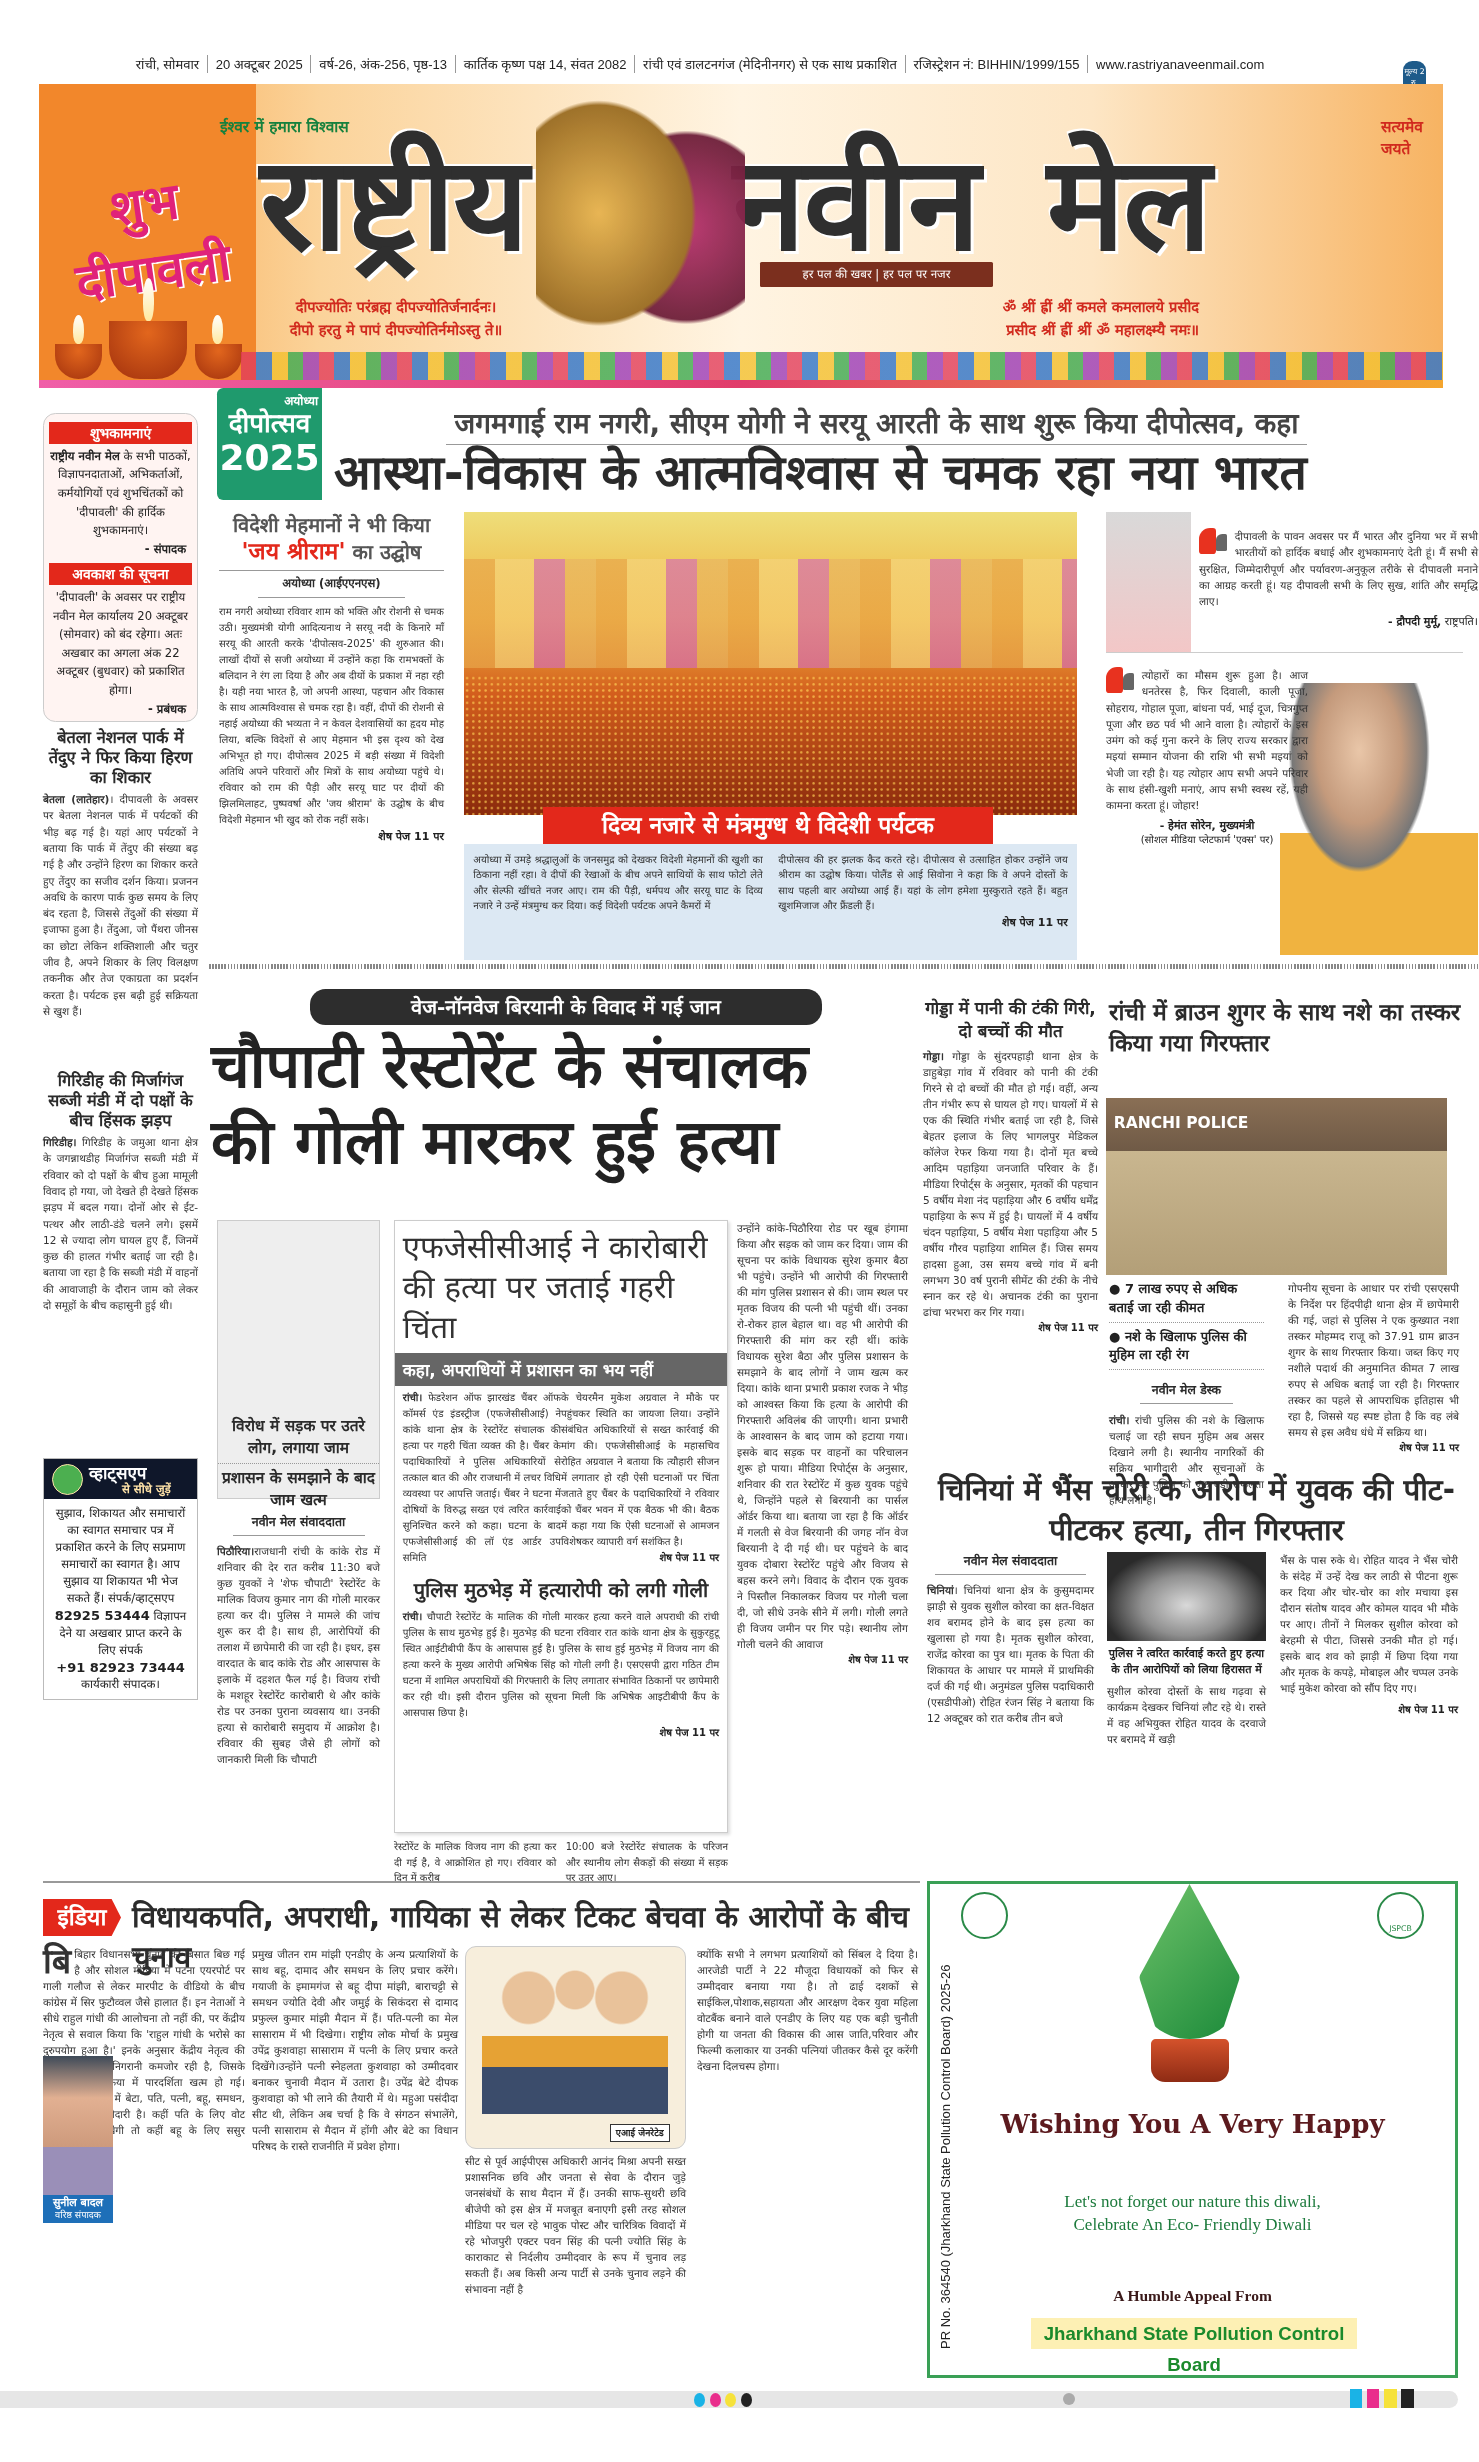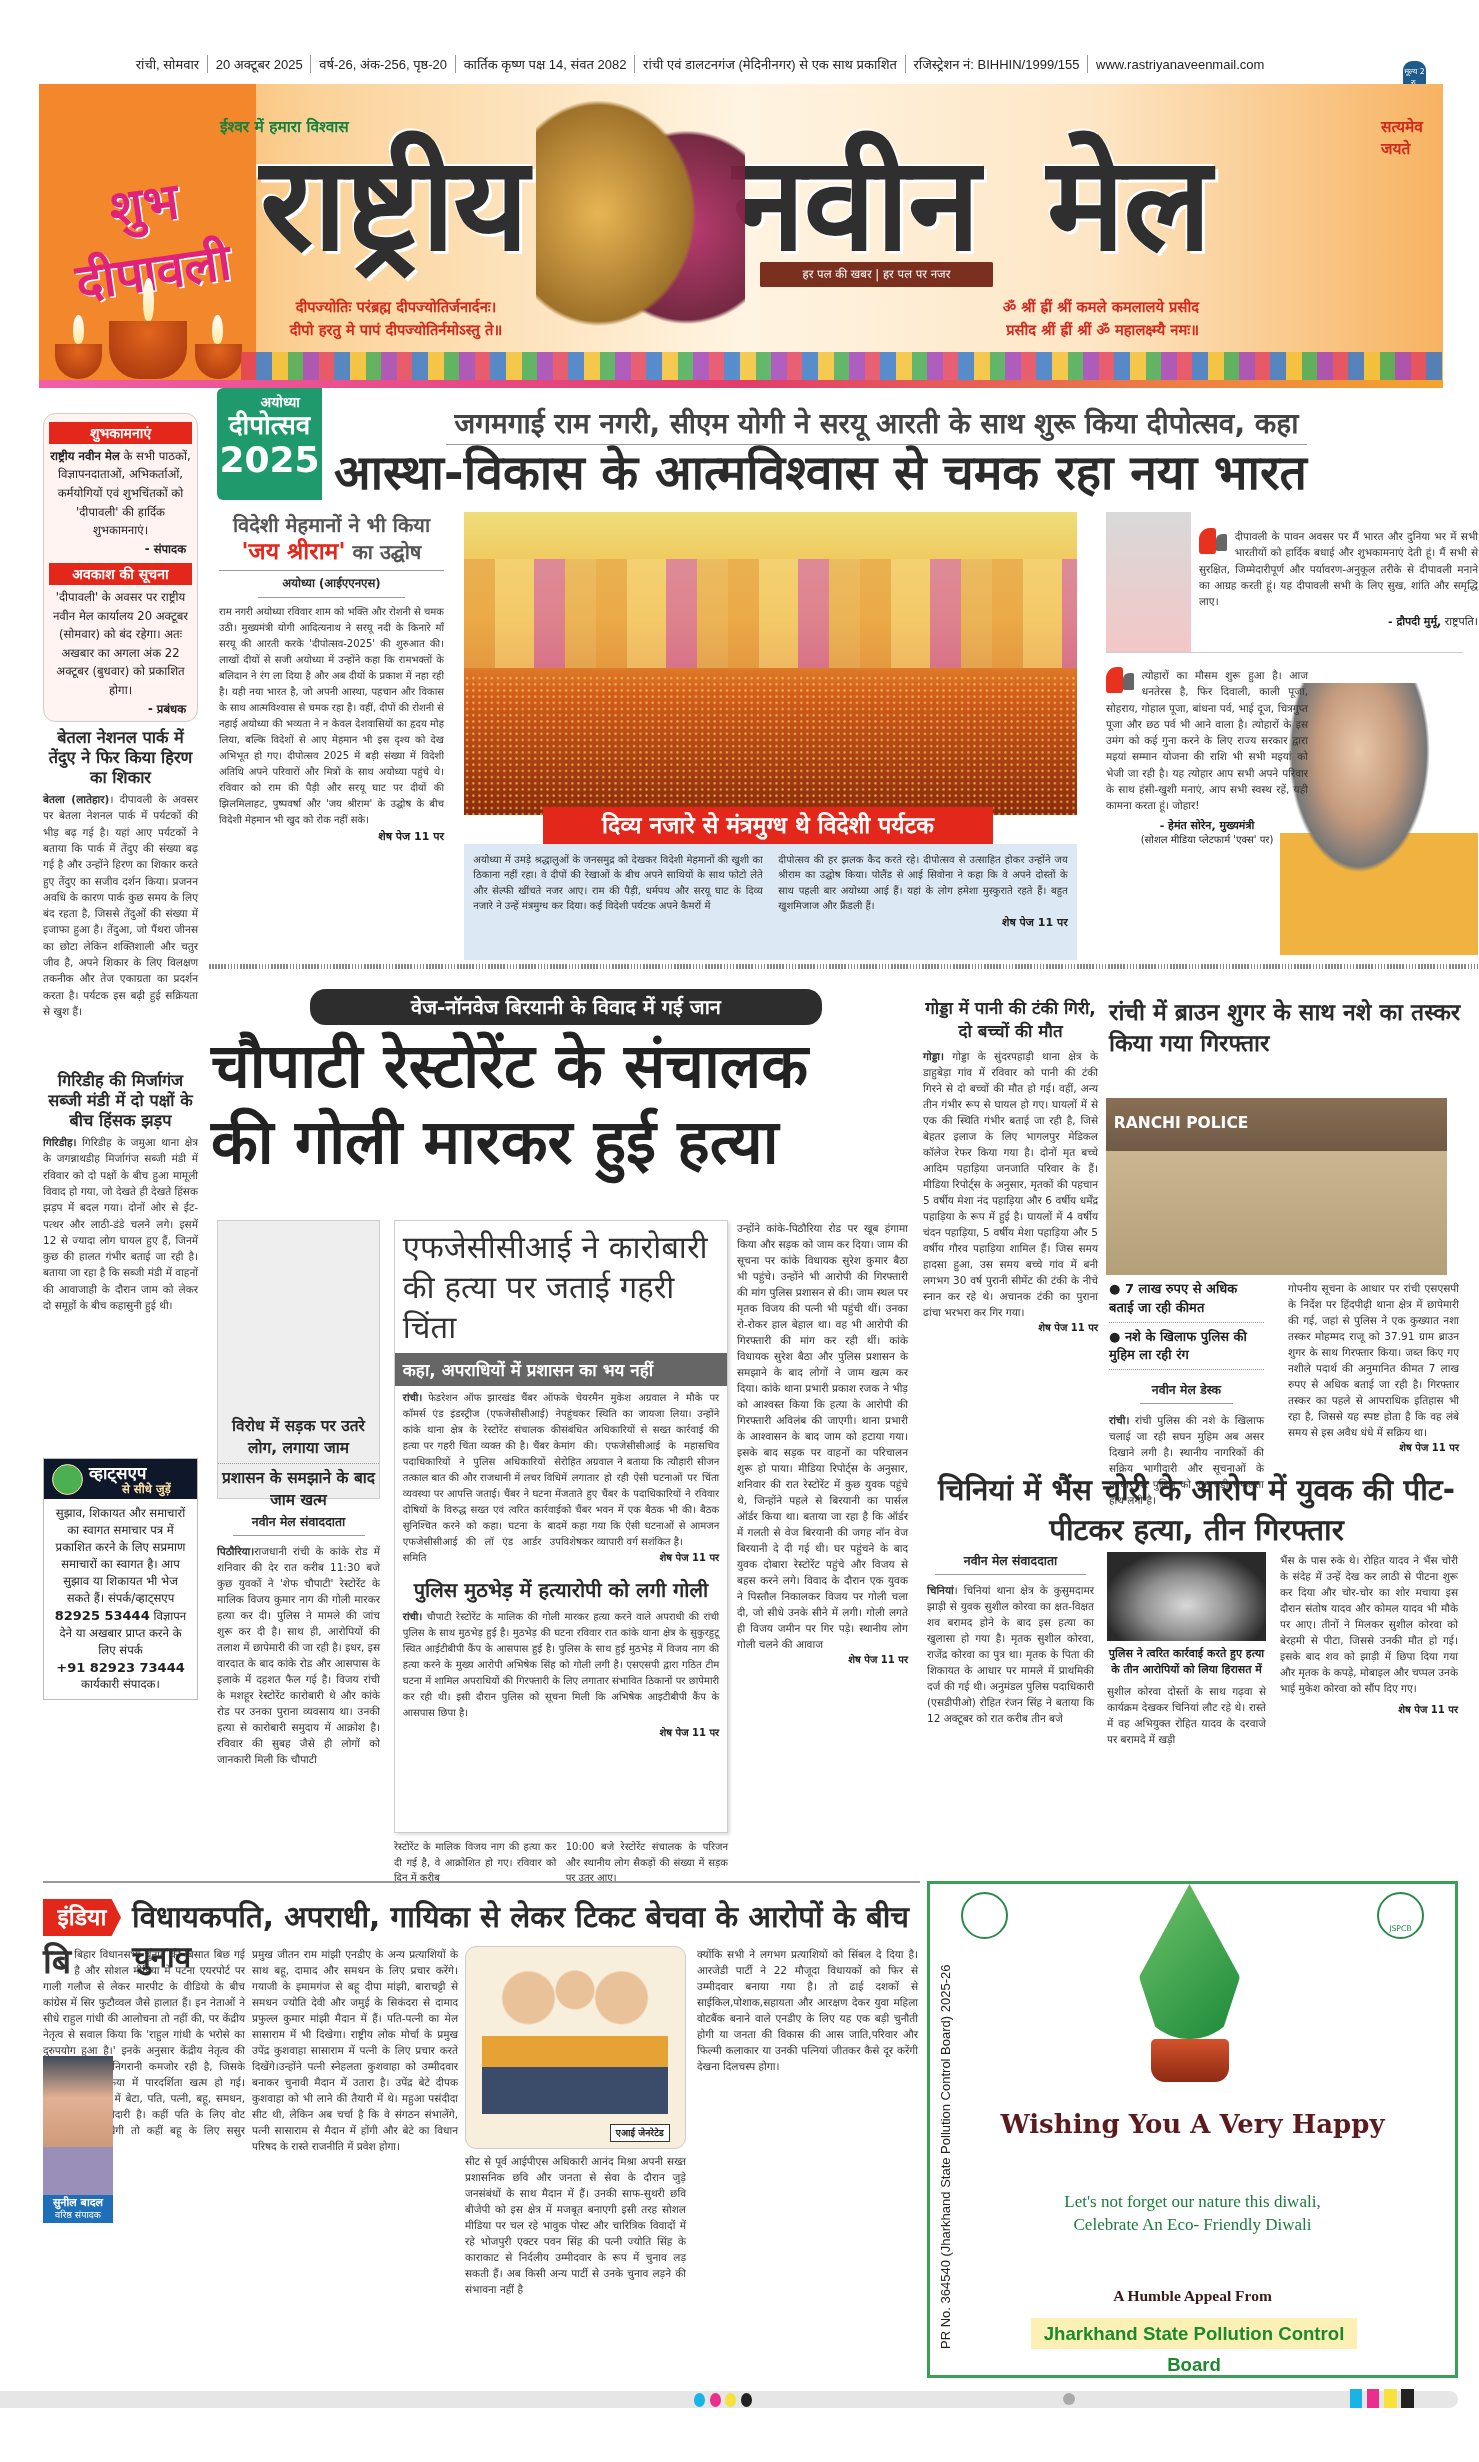--- a/index.html
+++ b/index.html
@@ -21,21 +21,21 @@
 .title{left:221px;top:47px;width:1202px;height:147px;font-size:130px;font-weight:bold;color:#2f2f2f;letter-spacing:-1.6px;text-shadow:3.1px 3.1px 0 #fff,-1.6px -1.6px 0 #fff;font-family:"DejaVu Sans",sans-serif;line-height:147px}
 .title .w2{position:absolute;left:473px}
 .title .w3{position:absolute;left:787px}
 .idols{left:497px;top:15.5px;width:209px;height:283px;background:radial-gradient(ellipse at 30% 40%,#e7b34e 0%,#9a6c22 45%,transparent 47%),radial-gradient(ellipse at 72% 45%,#b8336d 0%,#6e1f3a 42%,transparent 44%);opacity:.95}
 .slogan-box{left:721px;top:178px;width:233px;height:25px;background:#7b2f1e;color:#fff;font-size:11.6px;text-align:center;line-height:25px;border-radius:1.6px}
 .mantra-l{left:229px;top:211px;width:256px;font-size:14.7px;color:#d12a1e;font-weight:bold;line-height:23px;text-align:center}
 .mantra-r{left:912px;top:211px;width:248px;font-size:14.7px;color:#d12a1e;font-weight:bold;line-height:23px;text-align:right}
 .rangoli{left:202px;top:268px;width:1202px;height:31px;background:repeating-linear-gradient(90deg,#e23c5b 0 15.5px,#2e73c9 15.5px 31px,#f3c02e 31px 47px,#3ca94f 47px 62px,#9b3ab8 62px 78px);opacity:.8}
 .mast-border{left:39px;top:380px;width:1404px;height:7.8px;background:linear-gradient(90deg,#f05fa8,#e13d6b,#f4a52e)}
 .ayodhya-tag{left:217px;top:388px;width:105px;height:112px;background:#1f9a6d;color:#fff;border-radius:6.2px 0 0 6.2px;text-align:center;font-weight:bold;padding-top:3.9px}
-.ayodhya-tag .a1{font-size:14px;display:block;text-align:right;padding-right:22px}
+.ayodhya-tag .a1{font-size:12px;display:block;text-align:right;padding-right:4px}
 .ayodhya-tag .a2{font-size:26px;display:block;line-height:29.5px}
 .ayodhya-tag .a3{font-size:36px;display:block;line-height:39px}
 .kicker{left:446px;top:403px;width:861px;font-size:28px;color:#444;font-weight:bold;border-bottom:1.6px solid #999;padding-bottom:3.1px;text-align:center}
 .headline{left:334px;top:444px;width:1133px;font-size:48px;font-weight:bold;color:#2b2b2b;line-height:56px}
 .sidebar-box{left:43px;top:413px;width:155px;height:309px;border:1.6px solid #ccc;border-radius:12.4px;background:#fff4f2;padding:7.8px 4.7px;text-align:center;font-size:11.6px;line-height:18.6px}
 .red-head{background:#e3281b;color:#fff;font-weight:bold;font-size:14px;line-height:22px;margin-bottom:3px}
 .sig{text-align:right;font-weight:bold;padding-right:6.2px}
 .col-text{font-size:11px;line-height:17px;text-align:justify;color:#333}
 .head-s{font-weight:bold;color:#2b2b2b;text-align:center}
 .deco-rule{border-bottom:1.6px solid #999}
@@ -58,21 +58,21 @@
 .india-tag{left:43px;top:1899px;width:78px;height:37px;background:#e3281b;color:#fff;font-weight:bold;font-size:23px;text-align:center;line-height:37px;clip-path:polygon(0 0,88% 0,100% 50%,88% 100%,0 100%)}
 .bigcap{font-size:34px;float:left;line-height:31px;margin-right:3.1px;font-weight:bold}
 </style>
 </head>
 <body>
 
 <div class="abs topbar"></div>
 <div class="abs meta">
   <span>रांची, सोमवार</span>
   <span>20 अक्टूबर 2025</span>
-  <span>वर्ष-26, अंक-256, पृष्ठ-20</span>
+  <span>वर्ष-26, अंक-256, पृष्ठ-13</span>
   <span>कार्तिक कृष्ण पक्ष 14, संवत 2082</span>
   <span>रांची एवं डालटनगंज (मेदिनीनगर) से एक साथ प्रकाशित</span>
   <span>रजिस्ट्रेशन नं: BIHHIN/1999/155</span>
   <span>www.rastriyanaveenmail.com</span>
 </div>
 <div class="abs price-badge">मूल्य 2 रु.</div>
 
 <div class="abs masthead">
   <div class="abs mast-left"></div>
   <div class="abs diwali-logo">शुभ दीपावली</div>

